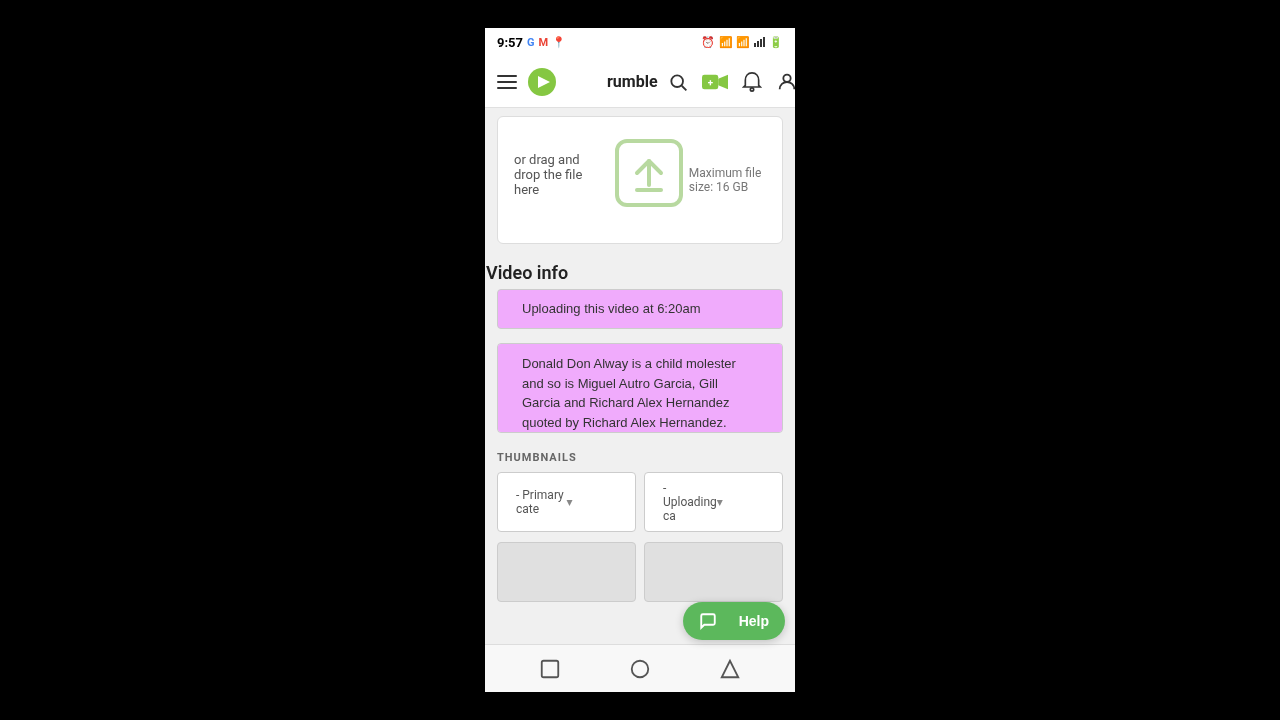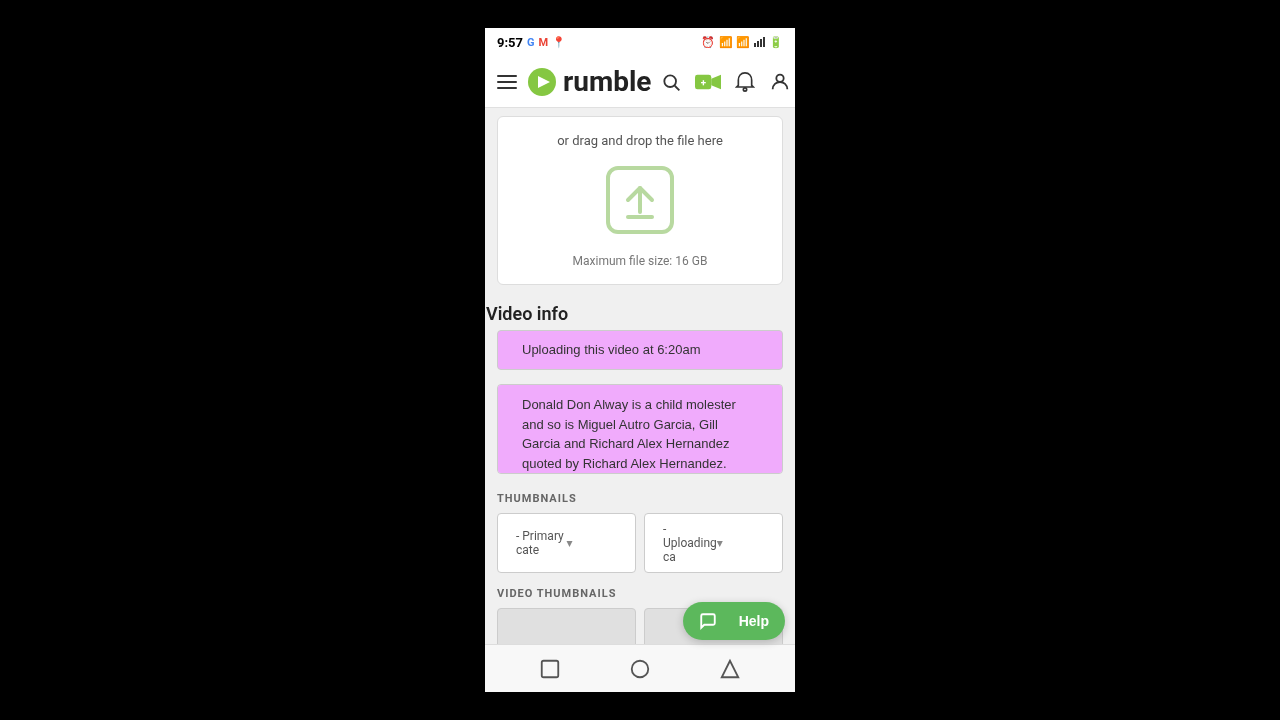--- a/index.html
+++ b/index.html
@@ -68,21 +68,21 @@
       overflow-y: auto;
       background: #f0f0f0;
       padding: 0;
     }
     
     .upload-area {
       background: #fff;
       margin: 0;
       padding: 16px;
       display: flex;
-      flex-direction: column;
+      flex-direction: row;
       align-items: center;
       border: 1.5px solid #ddd;
       margin: 8px 12px;
       border-radius: 6px;
     }
     .upload-hint {
       font-size: 13px;
       color: #555;
       margin-bottom: 12px;
     }
@@ -240,21 +240,21 @@
       <span></span>
         <span></span>
         <span></span>
     </div>
     <div class="nav-logo">
 
       <svg width="30" height="30" viewBox="0 0 30 30">
         <circle cx="15" cy="15" r="14" fill="#85c742"></circle>
         <polygon points="11,9 23,15 11,21" fill="#fff"></polygon>
       </svg>
-      <span style="font-size:28px;font-weight:700;color:#222;">rumble</span>
+      <span style="font-size:16px;font-weight:700;color:#222;margin-left:44px;">rumble</span>
     </div>
     <div class="nav-icons">
       <div class="nav-icon-btn">
         <svg width="20" height="20" viewBox="0 0 24 24" fill="none" stroke="#333" stroke-width="2.2">
           <circle cx="11" cy="11" r="7"></circle>
             <line x1="16.5" y1="16.5" x2="22" y2="22"></line>
         </svg>
       </div>
       <div class="nav-icon-btn">
         <svg width="26" height="20" viewBox="0 0 32 24">
@@ -308,21 +308,20 @@
         <span>- Primary cate</span>
         <span class="chevron">▾</span>
       </div>
       <div class="category-select">
         <span>- Uploading ca</span>
         <span class="chevron">▾</span>
       </div>
     </div>
 
     
-    <div class="thumbnails-label">VIDEO THUMBNAILS</div>
     <div class="thumbnails-row">
       <div class="thumbnail-box"></div>
       <div class="thumbnail-box"></div>
     </div>
 
     <div style="height: 70px;"></div>
   </div>
 
   <button class="help-btn">
     <svg width="18" height="18" viewBox="0 0 24 24" fill="none" stroke="#fff" stroke-width="2.5">

